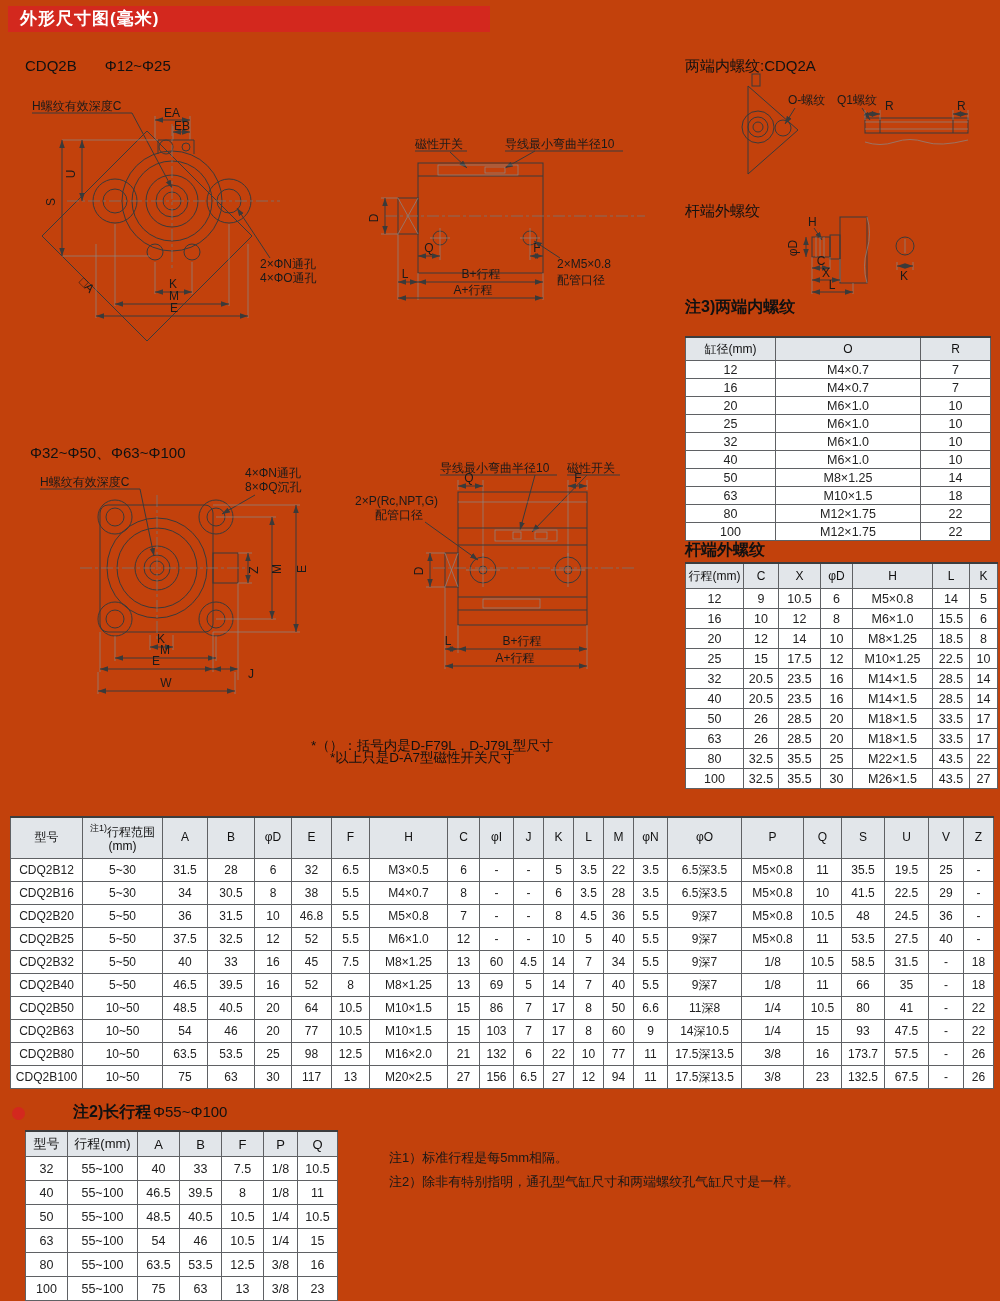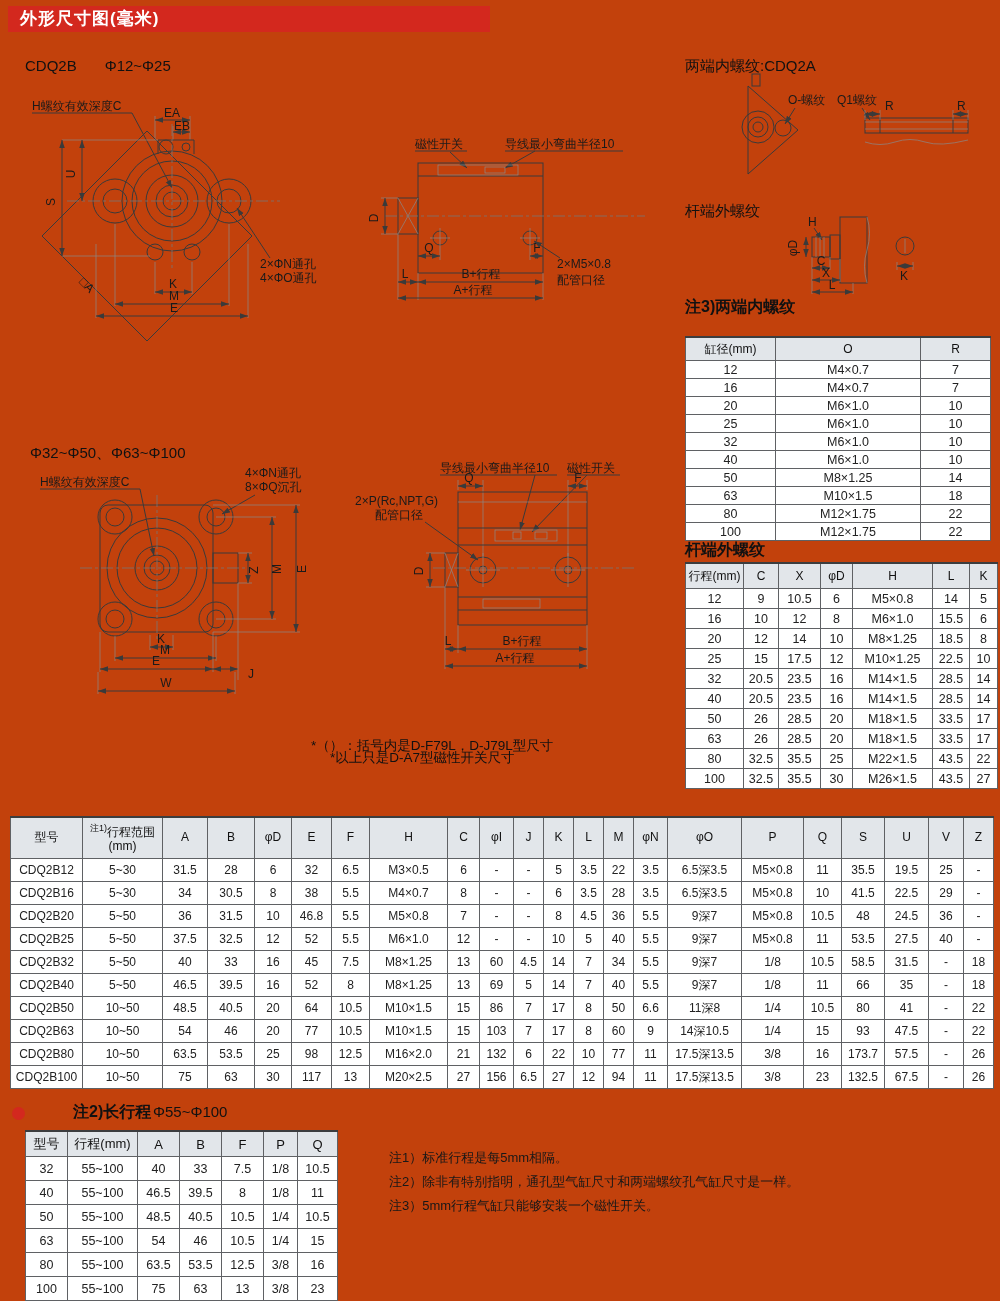--- a/index.html
+++ b/index.html
@@ -933,16 +933,15 @@
         <td>13</td>
         <td>3/8</td>
         <td>23</td>
       </tr>
       </tbody>
   </table>
 
   <div class="footnotes" style="left:345px;top:1146px;margin-left:44px;">
     <div>注1）标准行程是每5mm相隔。</div>
     <div>注2）除非有特别指明，通孔型气缸尺寸和两端螺纹孔气缸尺寸是一样。</div>
-    <div>注3）5mm行程气缸只能够安装一个磁性开关。</div>
   </div>
 
 </div>
 
 </body></html>

